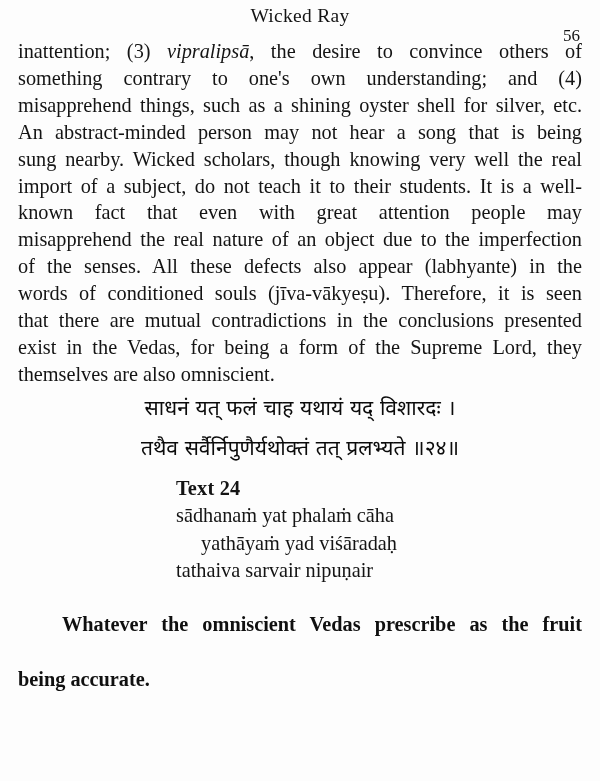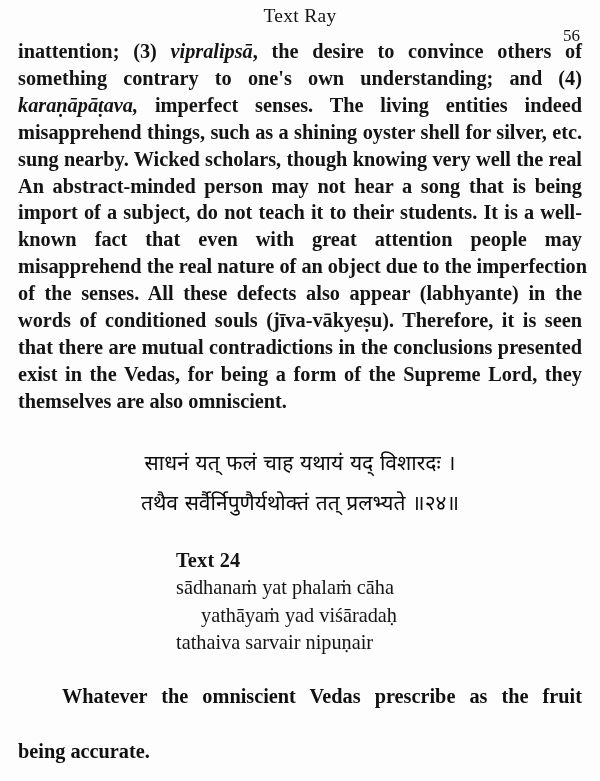--- a/index.html
+++ b/index.html
@@ -58,47 +58,45 @@
     text-align-last: left;
     color: #141414;
     -webkit-hyphens: none;
     hyphens: none;
   }
   .prose .ln {
     display: block;
     text-align: justify;
     text-align-last: justify;
     white-space: nowrap;
-    font-weight: bold;
   }
   .prose .ln.last {
     text-align-last: left;
   }
   .it {
     font-style: italic;
   }
 
   
   .verse {
-    margin-top: 28px;
     text-align: center;
     font-family: "DejaVu Sans", "Liberation Sans", sans-serif;
     font-size: 21px;
     line-height: 40px;
     color: #0b0b0b;
     font-weight: 400;
   }
   .verse-line {
     display: block;
     white-space: nowrap;
   }
 
   
   .translit {
-    margin-top: 24px;
+    margin-top: 7px;
     padding-left: 158px;
     font-size: 20.3px;
     line-height: 27.4px;
     color: #141414;
   }
   .translit-label {
     display: block;
     font-weight: bold;
     font-size: 20.3px;
     letter-spacing: 0.2px;
@@ -135,31 +133,30 @@
   .translation .ln.first {
     text-indent: 44px;
   }
 </style>
 </head>
 <body>
 
 <div class="page">
 
   <div class="running-head">
-    <div class="running-head-title">Text Ray</div>
+    <div class="running-head-title">Wicked Ray</div>
     <div class="running-head-folio">56</div>
   </div>
 
   <div class="prose">
       <span class="ln first">inattention; (3) <span class="it">vipralipsā</span>, the desire to convince others of</span>
       <span class="ln">something contrary to one's own understanding; and (4)</span>
-      <span class="ln"><span class="it">karaṇāpāṭava,</span> imperfect senses. The living entities indeed</span>
       <span class="ln">misapprehend things, such as a shining oyster shell for silver, etc.</span>
+      <span class="ln">An abstract-minded person may not hear a song that is being</span>
       <span class="ln">sung nearby. Wicked scholars, though knowing very well the real</span>
-      <span class="ln">An abstract-minded person may not hear a song that is being</span>
       <span class="ln">import of a subject, do not teach it to their students. It is a well-</span>
       <span class="ln">known fact that even with great attention people may</span>
       <span class="ln">misapprehend the real nature of an object due to the imperfection</span>
       <span class="ln">of the senses. All these defects also appear (labhyante) in the</span>
       <span class="ln">words of conditioned souls (jīva-vākyeṣu). Therefore, it is seen</span>
       <span class="ln">that there are mutual contradictions in the conclusions presented</span>
       <span class="ln">exist in the Vedas, for being a form of the Supreme Lord, they</span>
       <span class="ln last">themselves are also omniscient.</span>
     </div>
 

